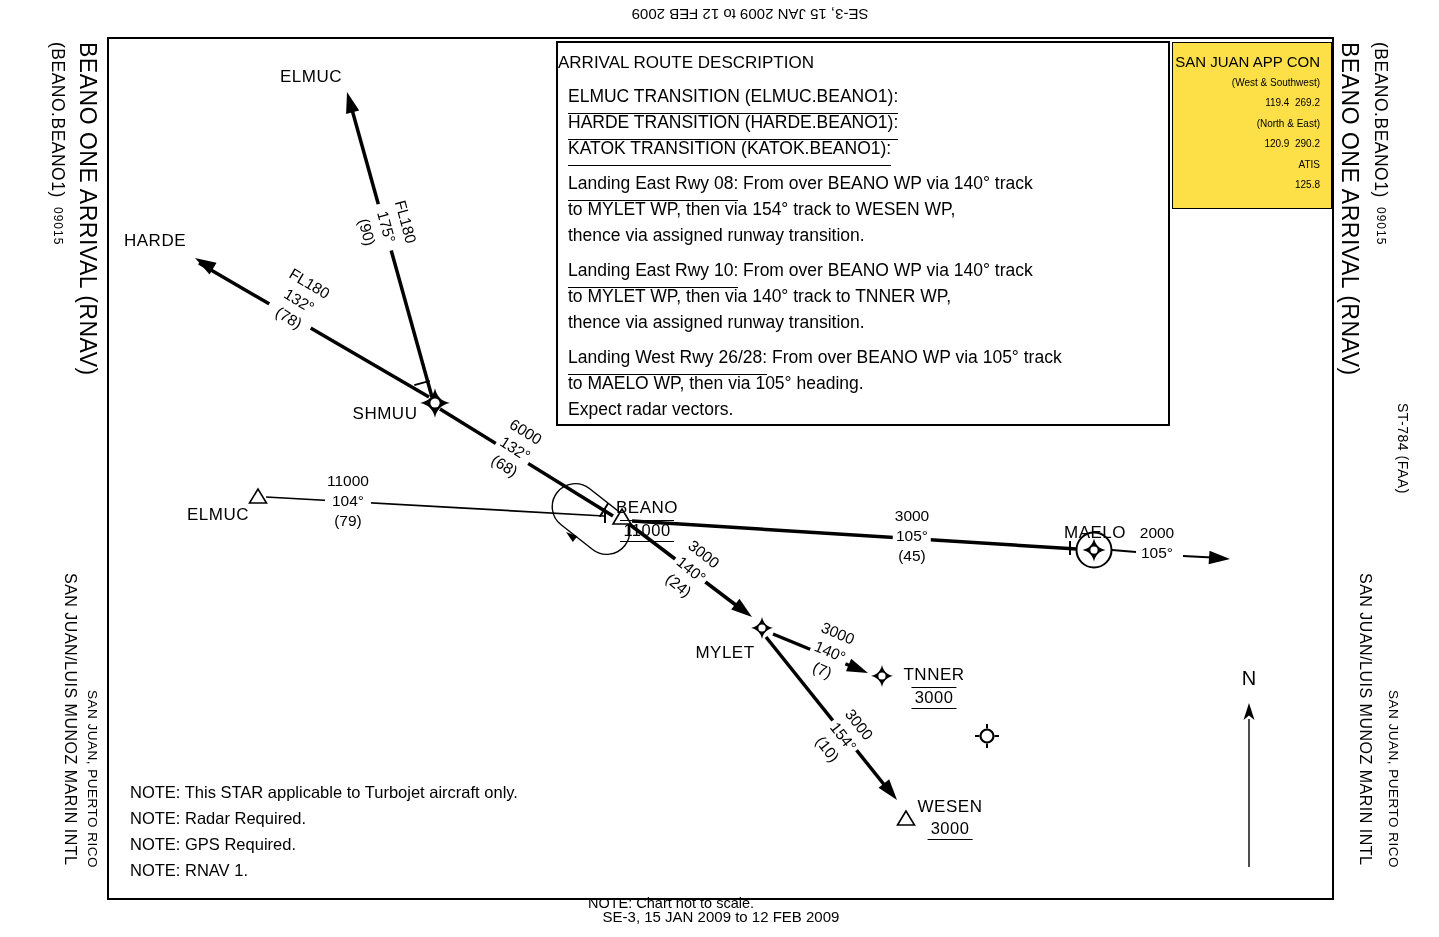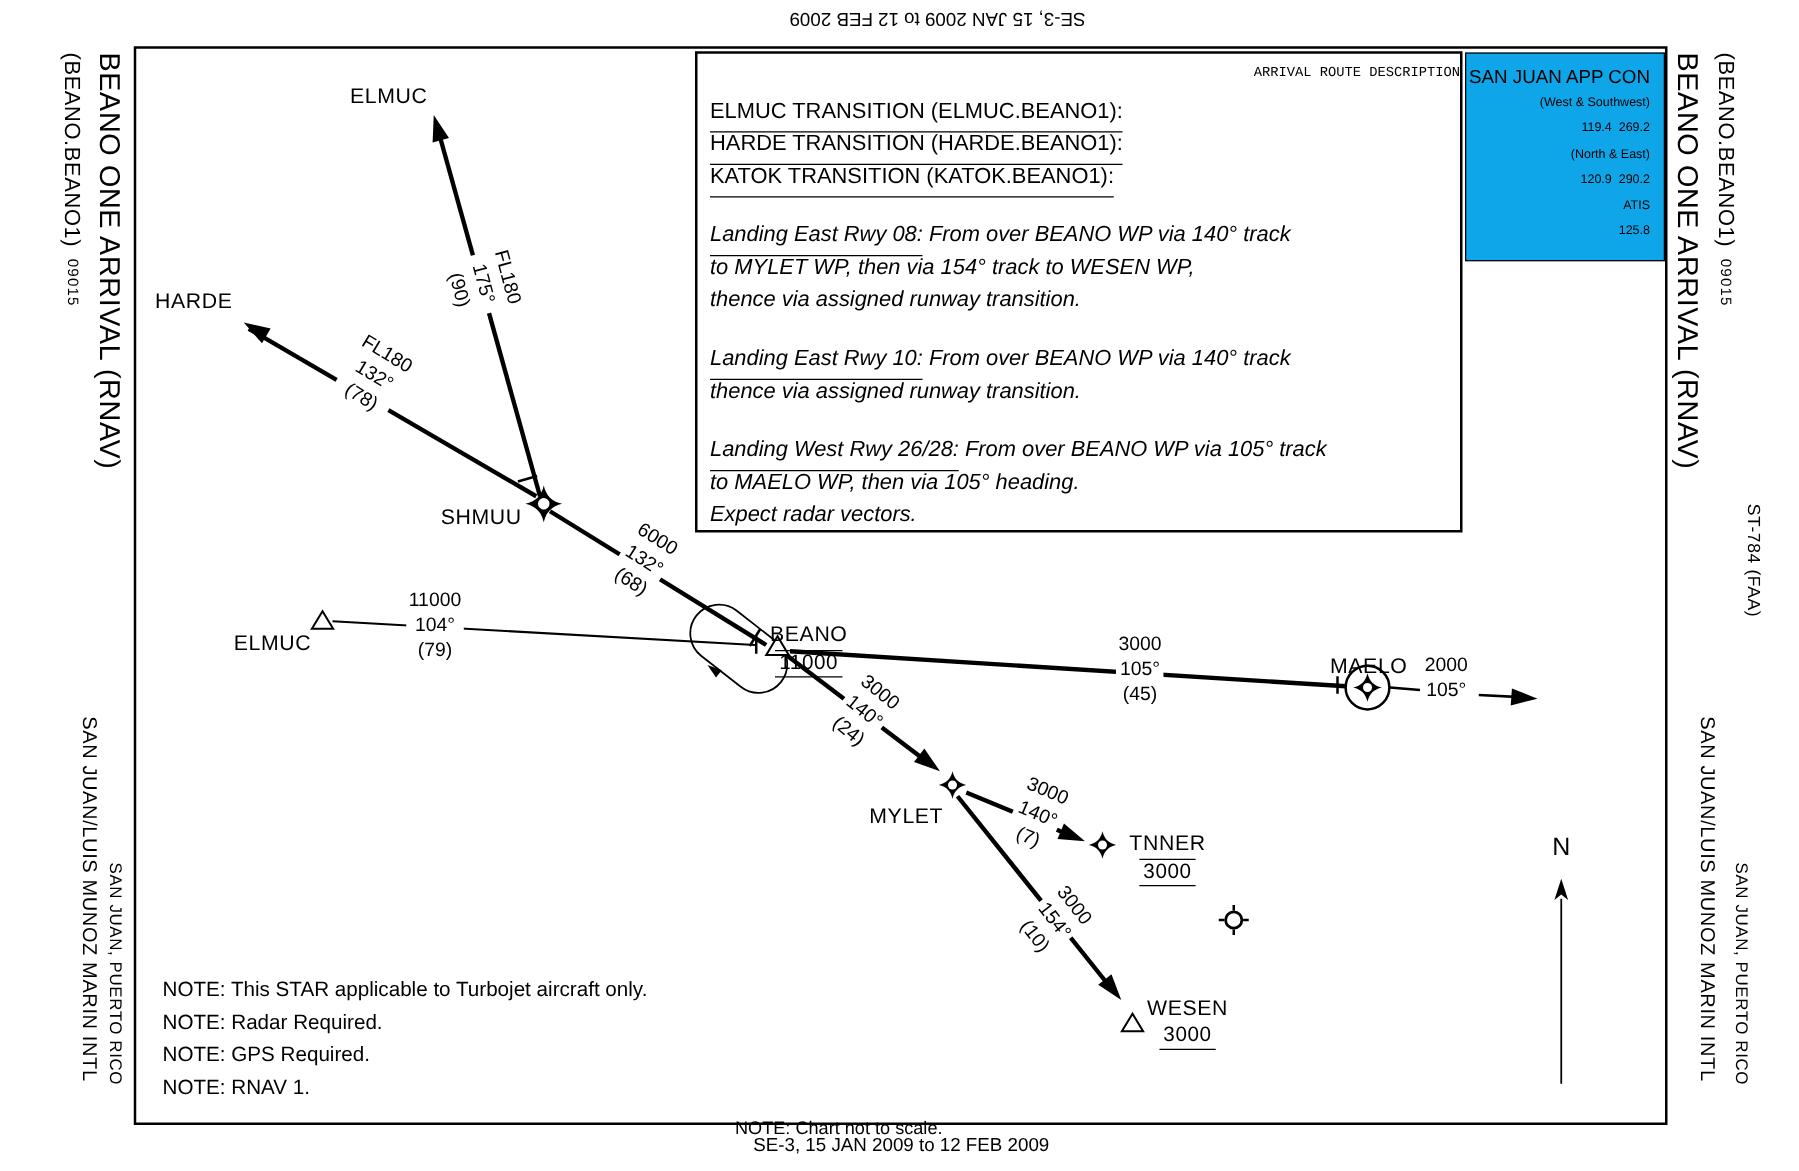--- a/index.html
+++ b/index.html
@@ -15,26 +15,26 @@
   .vt-sub{font-size:17.5px;}
   .mcode{font-size:12px;margin-inline-start:9px;letter-spacing:1px;}
   .vt-air{font-size:16px;}
   .vt-city{font-size:13.5px;}
   .vt-ref{font-size:14px;}
   
   .edition{position:absolute;width:300px;text-align:center;font-size:15px;}
   .edition.top{transform:rotate(180deg);}
   
   .desc-box{position:absolute;left:556px;top:41px;width:614px;height:385px;border:2px solid #000;box-sizing:border-box;background:#fff;}
-  .desc-title{text-align:right;font-size:11px;margin-top:10px;font-family:Liberation Mono, monospace;}
+  .desc-title{text-align:left;font-size:17px;margin-top:10px;}
   .desc-body{padding:10px 0 0 10px;font-size:17.5px;line-height:26px;}
   .u{border-bottom:1.6px solid #000;padding-bottom:7px;}
-  .desc-par{margin-top:21px;font-style:italic;}
-  
-  .comm-box{position:absolute;left:1172px;top:42px;width:160px;height:167px;border:1.6px solid #000;box-sizing:border-box;background:#0ea5e9;}
+  .desc-par{margin-top:9px;}
+  
+  .comm-box{position:absolute;left:1172px;top:42px;width:160px;height:167px;border:1.6px solid #000;box-sizing:border-box;background:#fde047;}
   .comm-line{text-align:right;padding-right:11px;font-size:10px;line-height:20.5px;white-space:pre;}
   .comm-line.first{padding-top:9px;font-size:15px;}
   
   .notes{position:absolute;left:130px;top:779px;font-size:16.5px;line-height:26px;}
   .scale-note{position:absolute;left:588px;top:863px;font-size:14.5px;margin-top:32px;}
   
   .wp{position:absolute;transform:translateX(-50%);font-size:17px;white-space:nowrap;text-align:center;letter-spacing:.5px;}
   .wp-alt{font-size:16.5px;margin-top:2px;display:inline-block;padding:0 3px 1px 3px;}
   .wp-alt.both{border-top:1.6px solid #000;border-bottom:1.6px solid #000;}
   .wp-alt.under{border-bottom:1.6px solid #000;}
@@ -232,20 +232,21 @@
       <div><span class="u">ELMUC TRANSITION (ELMUC.BEANO1):</span></div>
       <div><span class="u">HARDE TRANSITION (HARDE.BEANO1):</span></div>
       <div><span class="u">KATOK TRANSITION (KATOK.BEANO1):</span></div>
       <div class="desc-par">
         <div><span class="u">Landing East Rwy 08:</span><span> From over BEANO WP via 140° track</span></div>
         <div>to MYLET WP, then via 154° track to WESEN WP,</div>
         <div>thence via assigned runway transition.</div>
       </div>
       <div class="desc-par">
         <div><span class="u">Landing East Rwy 10:</span><span> From over BEANO WP via 140° track</span></div>
+        <div>to MYLET WP, then via 140° track to TNNER WP,</div>
         <div>thence via assigned runway transition.</div>
       </div>
       <div class="desc-par">
         <div><span class="u">Landing West Rwy 26/28:</span><span> From over BEANO WP via 105° track</span></div>
         <div>to MAELO WP, then via 105° heading.</div>
         <div>Expect radar vectors.</div>
       </div>
     </div>
   </div>
 

